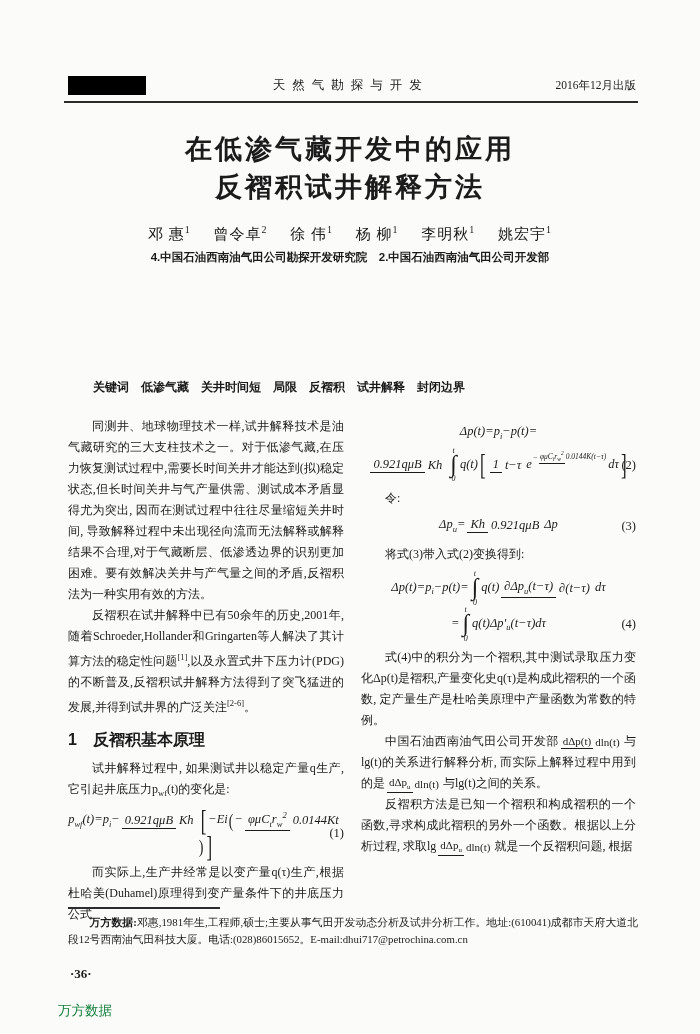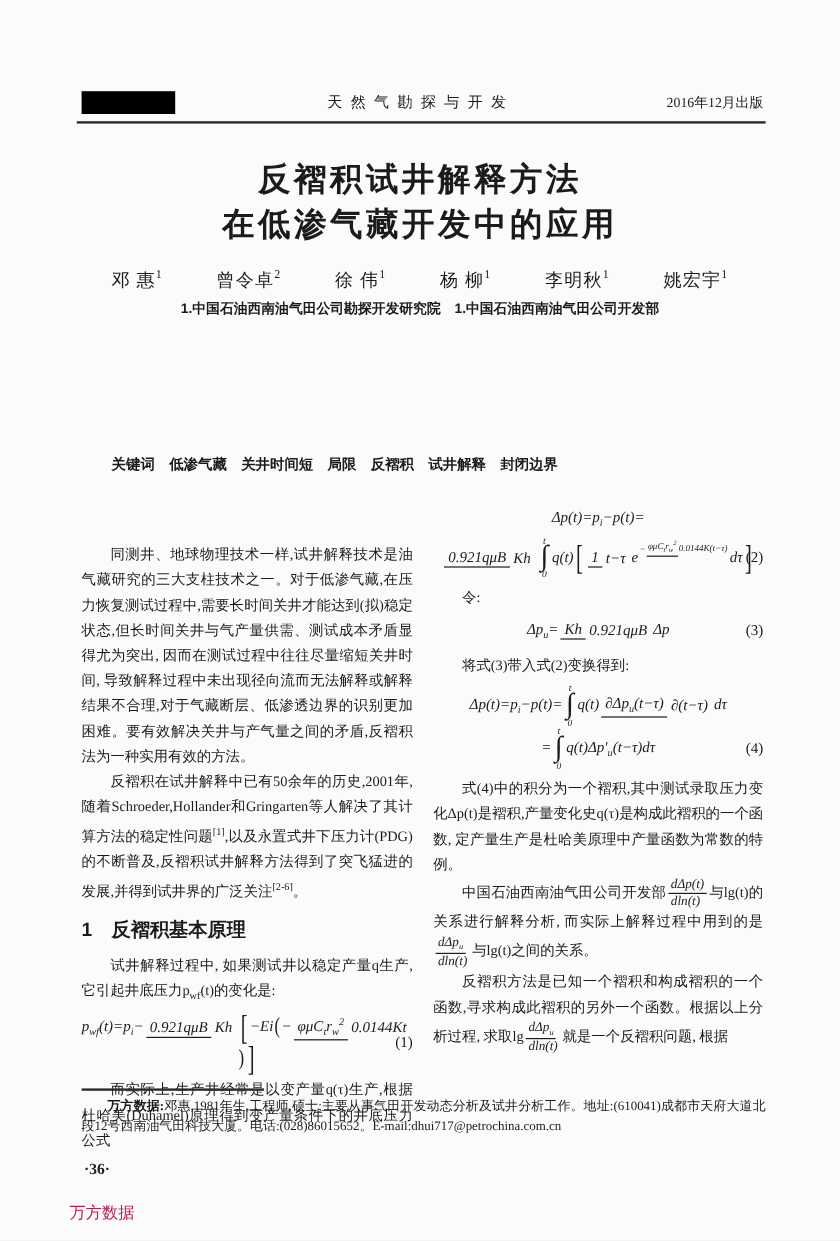--- a/index.html
+++ b/index.html
@@ -13,34 +13,34 @@
   
   .hdr { position:absolute; top:76px; left:68px; width:568px; display:flex; align-items:center; }
   .redact { width:78px; height:19px; background:#000; }
   .journal { flex:1; text-align:center; font-weight:normal; font-size:12.5px; letter-spacing:7px; }
   .issue { font-size:11.5px; }
   .hdr-rule { position:absolute; top:101px; left:64px; width:574px; height:2px; background:#2c2c2c; }
   
   .title { position:absolute; top:130px; left:0; width:100%; text-align:center;
            font-size:27px; font-weight:bold; line-height:38px; letter-spacing:3px; }
   .authors { position:absolute; top:224px; left:0; width:100%; text-align:center; font-size:15px; letter-spacing:1px; }
-  .authors .au { margin:0 20px; }
+  .authors .au { margin:0 9px; }
   .authors sup { font-size:10px; }
   .affil { position:absolute; top:250px; left:0; width:100%; text-align:center;
            font-size:11.5px; font-weight:bold; font-family:"Liberation Sans","DejaVu Sans",sans-serif; }
   
   .abstract { position:absolute; top:293px; left:75px; width:561px;
               font-size:11px; line-height:16.4px; text-align:justify; text-indent:2em; }
   .abstract .lab { font-weight:bold; font-family:"Liberation Sans","DejaVu Sans",sans-serif; margin-right:8px; }
   .kw { position:absolute; top:379px; left:75px; width:561px; font-size:12px;
         font-weight:bold; font-family:"Liberation Sans","DejaVu Sans",sans-serif; text-indent:1.5em; }
   .kw .lab { margin-right:12px; }
   
   .col { position:absolute; top:416px; width:276px; font-size:12px; line-height:21px; text-align:justify; }
-  .col-l { left:68px;margin-top:36px; }
+  .col-l { left:68px; }
   .col-r { left:361px; width:275px; }
   .para { text-indent:2em; }
   .para sup { font-size:8.5px; }
   .h2 { font-family:"Liberation Sans","DejaVu Sans",sans-serif; font-weight:bold;
         font-size:16px; margin:11px 0 8px 0; text-indent:0; text-align:left; }
   .lead { text-indent:2em; text-align:left; }
   
   .eq { position:relative; margin:5px 0; text-align:center; font-style:italic; font-size:12.5px; }
   .eq-line { position:relative; }
   .eqnum { position:absolute; right:0; top:50%; transform:translateY(-50%); font-style:normal; font-size:12.5px; }
@@ -55,61 +55,61 @@
   .brk { display:inline-block; transform:scaleY(1.7); font-size:17px; font-style:normal;
          vertical-align:middle; margin:0 2px; }
   .prn { display:inline-block; transform:scaleY(1.35); font-size:14px; font-style:normal;
          vertical-align:middle; margin:0 1px; }
   .supx { display:inline-flex; align-items:center; vertical-align:8px; font-size:7.5px; margin-left:1px; }
   .supx .frac { line-height:1.15; margin:0 1px; }
   .supx .frac .num, .supx .frac .den { padding:0 1px; }
   .supx sub, .supx sup { font-size:5.5px; }
   sub { font-size:8.5px; }
   sup { font-size:8.5px; }
-  .ifrac { display:inline-flex; flex-direction:column; align-items:flex-start; vertical-align:middle;
-           font-size:11px; line-height:1.2; font-style:italic; margin:0 2px; text-indent:0; }
+  .ifrac { display:inline-flex; flex-direction:row; align-items:center; vertical-align:middle;
+           font-size:11px; line-height:1.2; margin:0 2px; text-indent:0; }
   .ifrac .num { border-bottom:1px solid #1b1b1b; padding:0 2px; }
   .ifrac .den { padding:0 2px; }
   .ifrac sub { font-size:7px; }
   
   .fn-rule { position:absolute; top:907px; left:68px; width:152px; height:2px; background:#2c2c2c; }
   .fn { position:absolute; top:914px; left:68px; width:570px; font-size:10.8px;
         line-height:16.5px; text-align:justify; text-indent:2em; }
   .fn .lab { font-weight:bold; }
   .pageno { position:absolute; top:966px; left:70px; font-size:13px; font-weight:bold; }
-  .wm { position:absolute; top:1002px; left:58px; font-size:13.5px; color:#be185d;
+  .wm { position:absolute; top:1002px; left:58px; font-size:13.5px; color:#15803d;
         font-family:"Liberation Sans","DejaVu Sans",sans-serif; }
 </style>
 </head>
 <body>
 
 <div class="page">
 
   <div class="hdr">
     <div class="redact"></div>
     <div class="journal">天然气勘探与开发</div>
     <div class="issue">2016年12月出版</div>
   </div>
   <div class="hdr-rule"></div>
 
   <div class="title">
+    <div>在低渗气藏开发中的应用</div>
     <div>反褶积试井解释方法</div>
-    <div>在低渗气藏开发中的应用</div>
   </div>
 
   <div class="authors">
     <span class="au"><span>邓 惠</span><sup>1</sup></span>
     <span class="au"><span>曾令卓</span><sup>2</sup></span>
     <span class="au"><span>徐 伟</span><sup>1</sup></span>
     <span class="au"><span>杨 柳</span><sup>1</sup></span>
     <span class="au"><span>李明秋</span><sup>1</sup></span>
     <span class="au"><span>姚宏宇</span><sup>1</sup></span>
   </div>
 
-  <div class="affil">1.中国石油西南油气田公司勘探开发研究院　1.中国石油西南油气田公司开发部</div>
+  <div class="affil">4.中国石油西南油气田公司勘探开发研究院　2.中国石油西南油气田公司开发部</div>
 
 
   <div class="kw">
     <span class="lab">关键词</span><span>低渗气藏　关井时间短　局限　反褶积　试井解释　封闭边界</span>
   </div>
 
   <div class="col col-l">
     <p class="para">同测井、地球物理技术一样,试井解释技术是油气藏研究的三大支柱技术之一。对于低渗气藏,在压力恢复测试过程中,需要长时间关井才能达到(拟)稳定状态,但长时间关井与气产量供需、测试成本矛盾显得尤为突出, 因而在测试过程中往往尽量缩短关井时间, 导致解释过程中未出现径向流而无法解释或解释结果不合理,对于气藏断层、低渗透边界的识别更加困难。要有效解决关井与产气量之间的矛盾,反褶积法为一种实用有效的方法。</p>
     <p class="para"><span>反褶积在试井解释中已有50余年的历史,2001年, 随着Schroeder,Hollander和Gringarten等人解决了其计算方法的稳定性问题</span><sup>[1]</sup><span>,以及永置式井下压力计(PDG)的不断普及,反褶积试井解释方法得到了突飞猛进的发展,并得到试井界的广泛关注</span><sup>[2-6]</sup><span>。</span></p>
     <div class="h2">1　反褶积基本原理</div>

